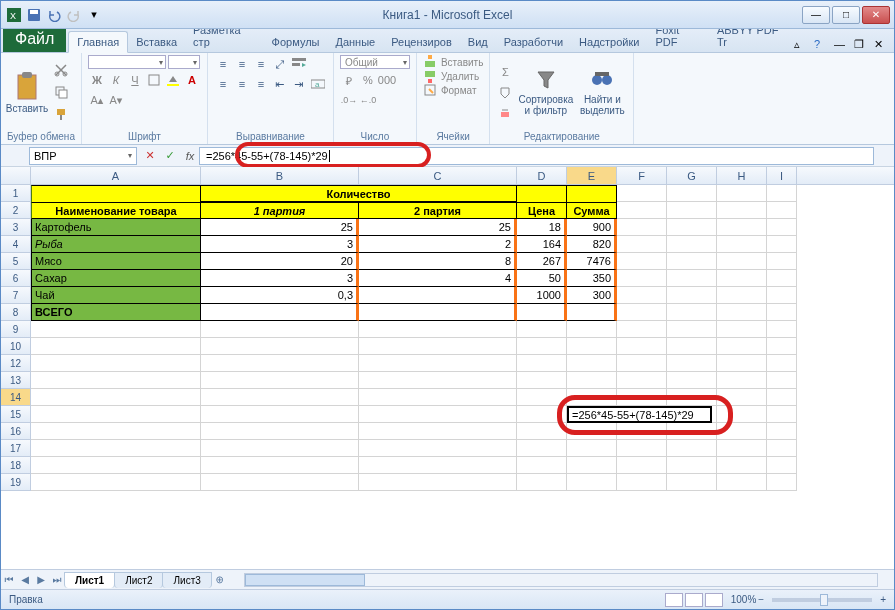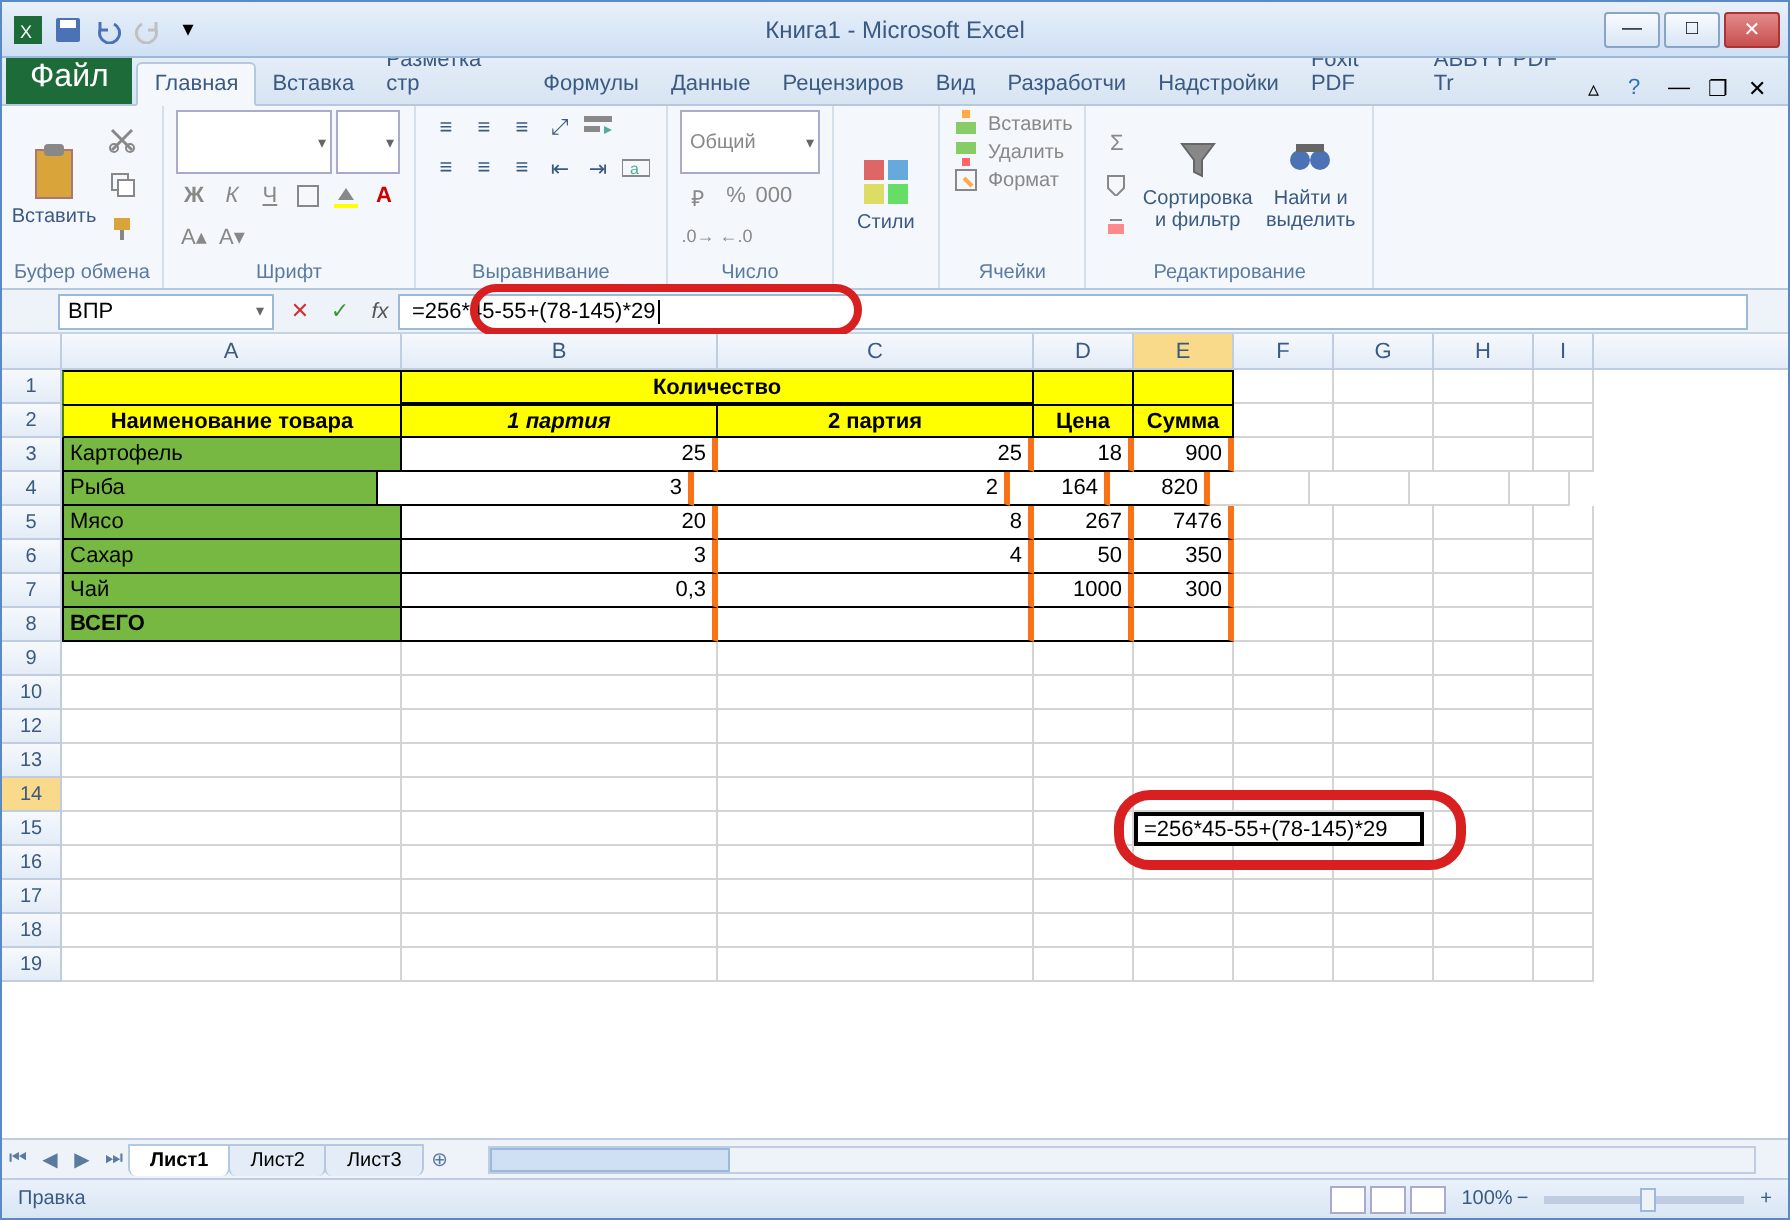--- a/index.html
+++ b/index.html
@@ -25,21 +25,21 @@
 
 
 .ribbon { height: 92px; background: #f4f8fc; border-bottom: 1px solid #b5c8de; display: flex; }
 .group { border-right: 1px solid #d4e0ee; padding: 2px 6px 0 6px; display: flex; flex-direction: column; }
 .group-body { flex: 1; display: flex; gap: 4px; }
 .group-label { text-align: center; font-size: 10px; color: #5a7aa0; padding: 2px 0; }
 .big-btn { width: 40px; display: flex; flex-direction: column; align-items: center; justify-content: center; gap: 2px; font-size: 10px; color: #3b5a82; padding: 2px; }
 .small-col { display: flex; flex-direction: column; gap: 2px; justify-content: center; }
 .small-btn { width: 20px; height: 20px; display: flex; align-items: center; justify-content: center; border: 1px solid transparent; border-radius: 2px; }
 .row { display: flex; gap: 2px; align-items: center; }
-.combo { border: 1px solid #aac; background: #fff; height: 32px; font-size: 10px; padding: 0 14px 0 4px; display: flex; align-items: center; position: relative; color: #888; }
+.combo { border: 1px solid #aac; background: #fff; height: 14px; font-size: 10px; padding: 0 14px 0 4px; display: flex; align-items: center; position: relative; color: #888; }
 .combo::after { content: "▾"; position: absolute; right: 2px; font-size: 8px; color: #666; }
 .mini-row { display: flex; gap: 1px; }
 .mini-btn { width: 18px; height: 18px; display: flex; align-items: center; justify-content: center; font-size: 11px; color: #3b5a82; }
 
 
 .fbar-row { height: 22px; border-bottom: 1px solid #c8d4e2; display: flex; align-items: center; background: #eef3fa; }
 .namebox { width: 108px; margin-left: 28px; height: 18px; border: 1px solid #9db9d9; background: #fff; display: flex; align-items: center; padding: 0 4px; font-size: 11px; position: relative; }
 .namebox::after { content: "▾"; position: absolute; right: 4px; font-size: 8px; color: #666; }
 .fx-controls { display: flex; align-items: center; gap: 2px; margin-left: 4px; }
 .fx-btn { width: 18px; height: 18px; display: flex; align-items: center; justify-content: center; font-size: 11px; color: #555; }
@@ -257,34 +257,20 @@
           <div class="mini-btn" style="color:#888;">000</div>
         </div>
         <div class="mini-row">
           <div class="mini-btn" style="color:#888;font-size:9px;">.0→</div>
           <div class="mini-btn" style="color:#888;font-size:9px;">←.0</div>
         </div>
       </div>
       <div class="group-label">Число</div>
     </div>
 
-    <div class="group">
-      <div class="group-body">
-        <div class="big-btn">
-          <svg width="26" height="26">
-              <rect x="2" y="2" width="10" height="10" fill="#d66"></rect>
-              <rect x="14" y="2" width="10" height="10" fill="#6ad"></rect>
-              <rect x="2" y="14" width="10" height="10" fill="#dd6"></rect>
-              <rect x="14" y="14" width="10" height="10" fill="#6d6"></rect>
-            </svg>
-          <span>Стили</span>
-        </div>
-      </div>
-      <div class="group-label"></div>
-    </div>
 
     <div class="group">
       <div class="group-body" style="flex-direction:column;gap:0;">
         <div class="row" style="gap:4px;">
             <svg width="14" height="14">
               <rect x="2" y="6" width="10" height="6" fill="#8c6"></rect>
               <rect x="5" y="0" width="4" height="4" fill="#fa4"></rect>
             </svg>
             <span style="font-size:10px;color:#888;">Вставить</span>
           </div>
@@ -399,21 +385,21 @@
           <div class="c datacell num" style="width:158px;">25</div>
           <div class="c datacell num" style="width:50px;">18</div>
           <div class="c datacell num" style="width:50px;">900</div>
           <div class="c " style="width:50px;"></div>
           <div class="c " style="width:50px;"></div>
           <div class="c " style="width:50px;"></div>
           <div class="c " style="width:30px;"></div>
         </div>
         <div class="r">
           <div class="rh" style="">4</div>
-          <div class="c lab" style="width:158px;">Рыба</div>
+          <div class="c lab" style="width:170px;font-style:italic;">Рыба</div>
           <div class="c datacell num" style="width:158px;">3</div>
           <div class="c datacell num" style="width:158px;">2</div>
           <div class="c datacell num" style="width:50px;">164</div>
           <div class="c datacell num" style="width:50px;">820</div>
           <div class="c " style="width:50px;"></div>
           <div class="c " style="width:50px;"></div>
           <div class="c " style="width:50px;"></div>
           <div class="c " style="width:30px;"></div>
         </div>
         <div class="r">

